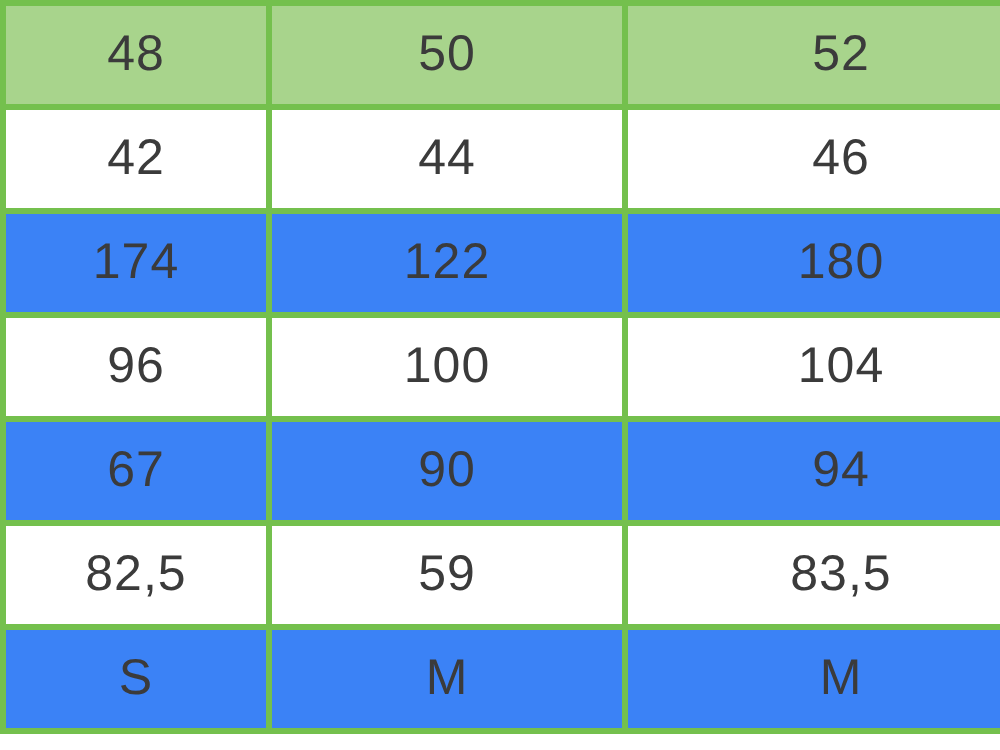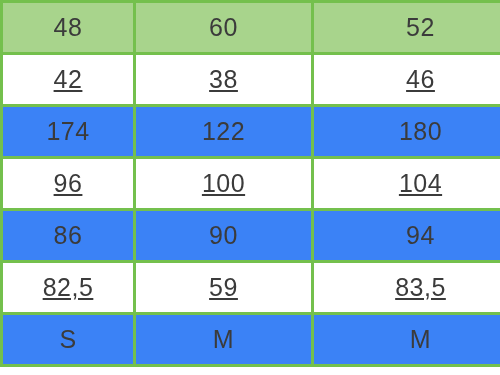--- a/index.html
+++ b/index.html
@@ -59,21 +59,20 @@
   .row-header th {
     background: #a8d48c;
     font-weight: bold;
     font-size: 26px;
     color: #222222;
     height: 52px;
   }
 
   .row-white td {
     background: #ffffff;
-    text-decoration: underline;
   }
 
   .row-tint td {
     background: #3b82f6;
   }
 
   .cell-text {
     display: block;
     width: 100%;
     text-align: center;
@@ -90,36 +89,36 @@
       <col class="c2">
       <col class="c3">
     </colgroup>
 
     <thead>
       <tr class="row-header">
         <th>
           <span class="cell-text">48</span>
         </th>
         <th>
-          <span class="cell-text">60</span>
+          <span class="cell-text">50</span>
         </th>
         <th>
           <span class="cell-text">52</span>
         </th>
       </tr>
     </thead>
 
     <tbody>
 
       <tr class="row-white">
         <td>
           <span class="cell-text">42</span>
         </td>
         <td>
-          <span class="cell-text">38</span>
+          <span class="cell-text">44</span>
         </td>
         <td>
           <span class="cell-text">46</span>
         </td>
       </tr>
 
       <tr class="row-tint">
         <td>
           <span class="cell-text">174</span>
         </td>
@@ -138,21 +137,21 @@
         <td>
           <span class="cell-text">100</span>
         </td>
         <td>
           <span class="cell-text">104</span>
         </td>
       </tr>
 
       <tr class="row-tint">
         <td>
-          <span class="cell-text">86</span>
+          <span class="cell-text">67</span>
         </td>
         <td>
           <span class="cell-text">90</span>
         </td>
         <td>
           <span class="cell-text">94</span>
         </td>
       </tr>
 
       <tr class="row-white">

